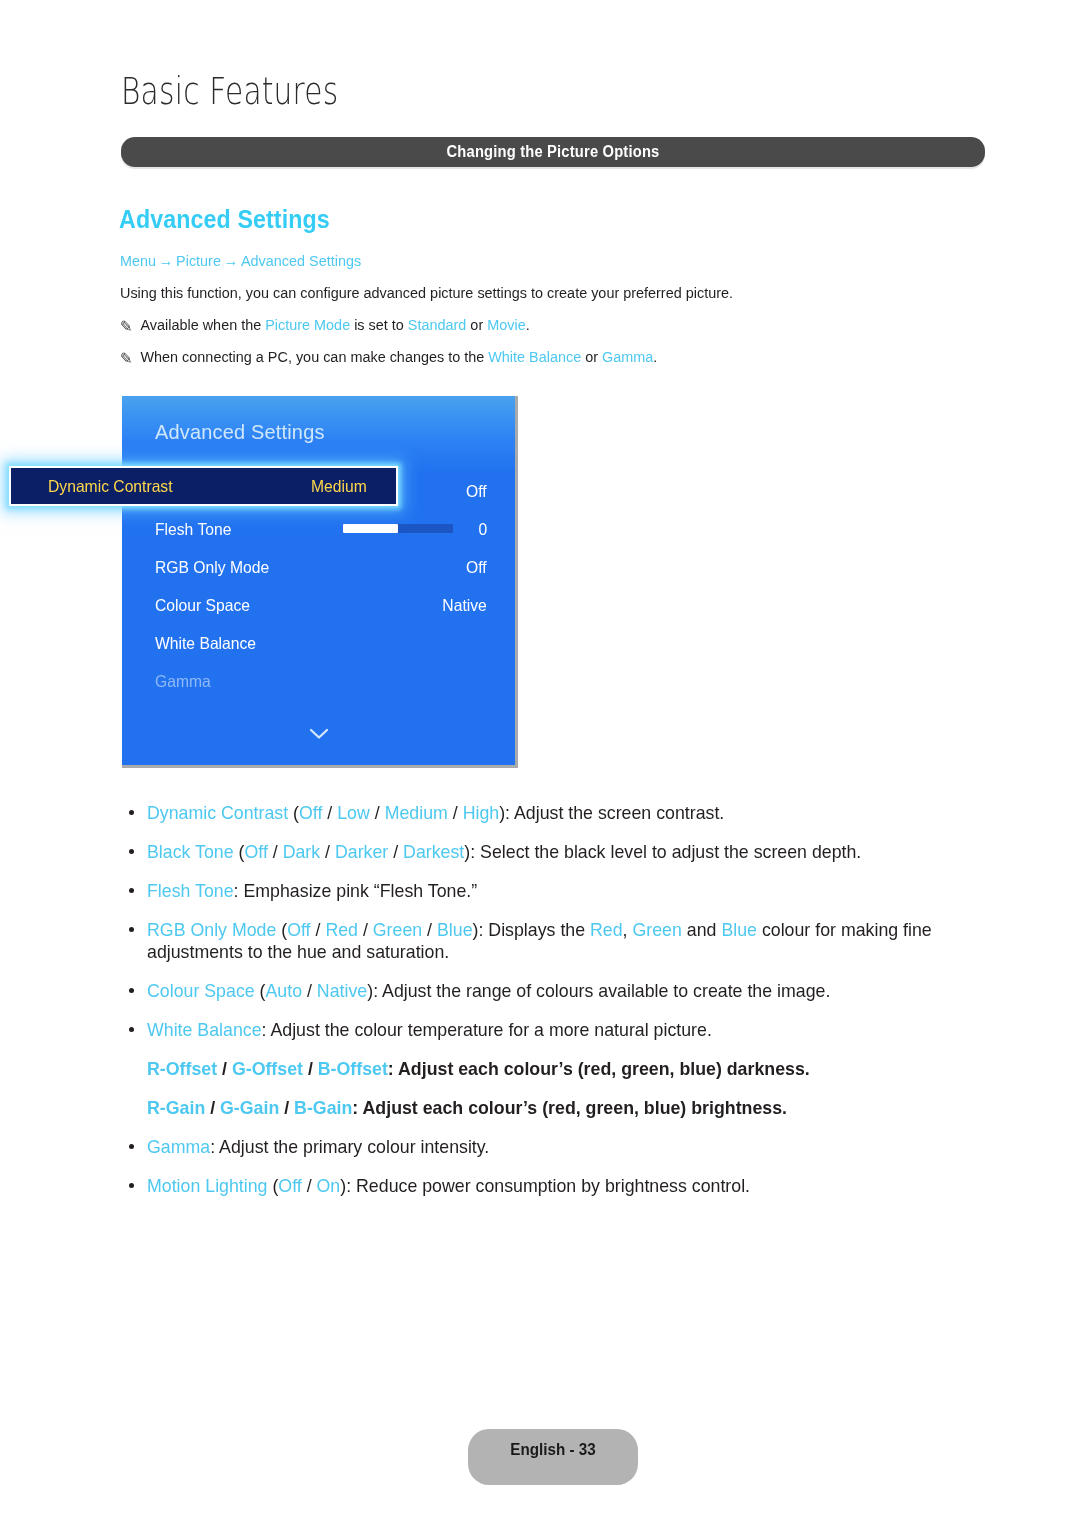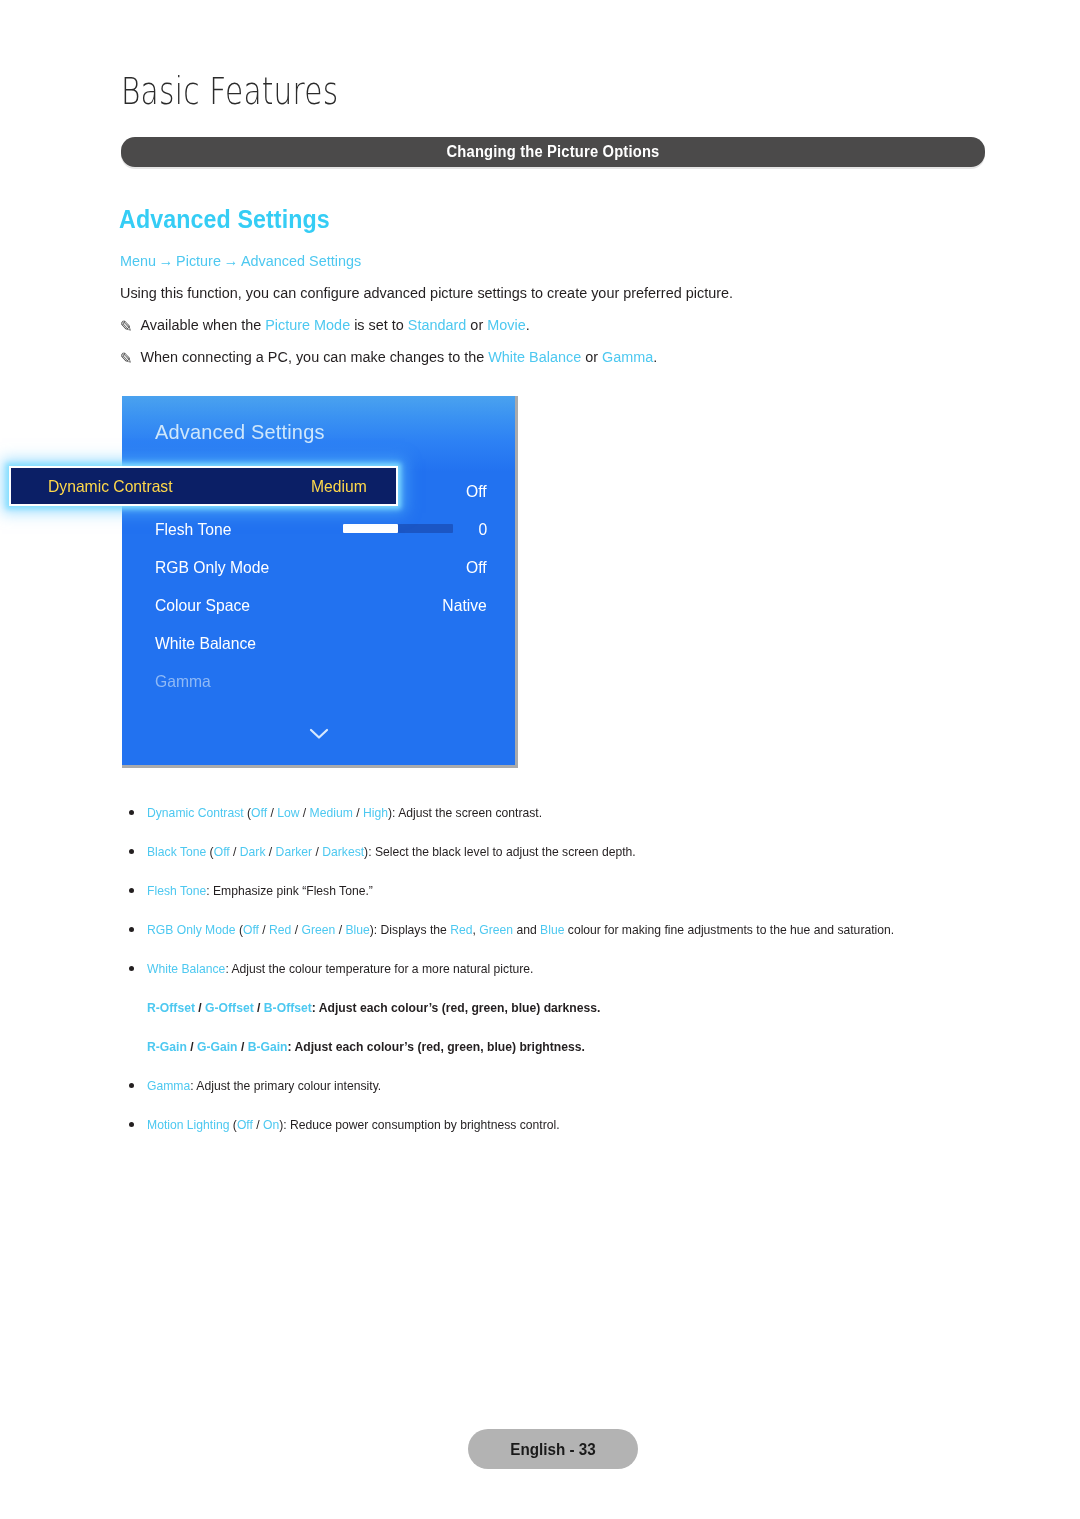--- a/index.html
+++ b/index.html
@@ -242,21 +242,21 @@
     line-height: 1;
   }
   .chev svg { display: inline-block; }
 
   
   .bullets {
     position: absolute;
     left: 110px;
     top: 802px;
     width: 880px;
-    font-size: 13px;
+    font-size: 19px;
     color: #231f20;
   }
   .bl {
     position: relative;
     padding-left: 24px;
     margin-bottom: 17px;
     line-height: 22px;
   }
   .bl > .dot {
     position: absolute;
@@ -286,21 +286,21 @@
     transform-origin: left top;
     width: 107%;
   }
 
   
   .footer {
     position: absolute;
     left: 455px;
     top: 1429px;
     width: 170px;
-    height: 40px;
+    height: 56px;
     background: #b3b3b3;
     border-radius: 21px;
   }
   .footer span {
     display: block;
     text-align: center;
     line-height: 42px;
     font-size: 16px;
     font-weight: bold;
     color: #1a1a1a;
@@ -389,20 +389,24 @@
       <div class="bl">
         <span class="dot"></span>
         <span class="txt"><span class="cy">Flesh Tone</span><span>: Emphasize pink “Flesh Tone.”</span></span>
       </div>
       <div class="bl">
         <span class="dot"></span>
         <span class="txt"><span class="cy">RGB Only Mode</span><span> (</span><span class="cy">Off</span><span> / </span><span class="cy">Red</span><span> / </span><span class="cy">Green</span><span> / </span><span class="cy">Blue</span><span>): Displays the </span><span class="cy">Red</span><span>, </span><span class="cy">Green</span><span> and </span><span class="cy">Blue</span><span> colour for making fine adjustments to the hue and saturation.</span></span>
       </div>
       <div class="bl">
         <span class="dot"></span>
+        <span class="txt"><span class="cy">Colour Space</span><span> (</span><span class="cy">Auto</span><span> / </span><span class="cy">Native</span><span>): Adjust the range of colours available to create the image.</span></span>
+      </div>
+      <div class="bl">
+        <span class="dot"></span>
         <span class="txt"><span class="cy">White Balance</span><span>: Adjust the colour temperature for a more natural picture.</span></span>
       </div>
       <div class="sub">
         <span class="txt"><span class="cy">R-Offset</span><span> / </span><span class="cy">G-Offset</span><span> / </span><span class="cy">B-Offset</span><span>: Adjust each colour’s (red, green, blue) darkness.</span></span>
       </div>
       <div class="sub">
         <span class="txt"><span class="cy">R-Gain</span><span> / </span><span class="cy">G-Gain</span><span> / </span><span class="cy">B-Gain</span><span>: Adjust each colour’s (red, green, blue) brightness.</span></span>
       </div>
       <div class="bl">
         <span class="dot"></span>

